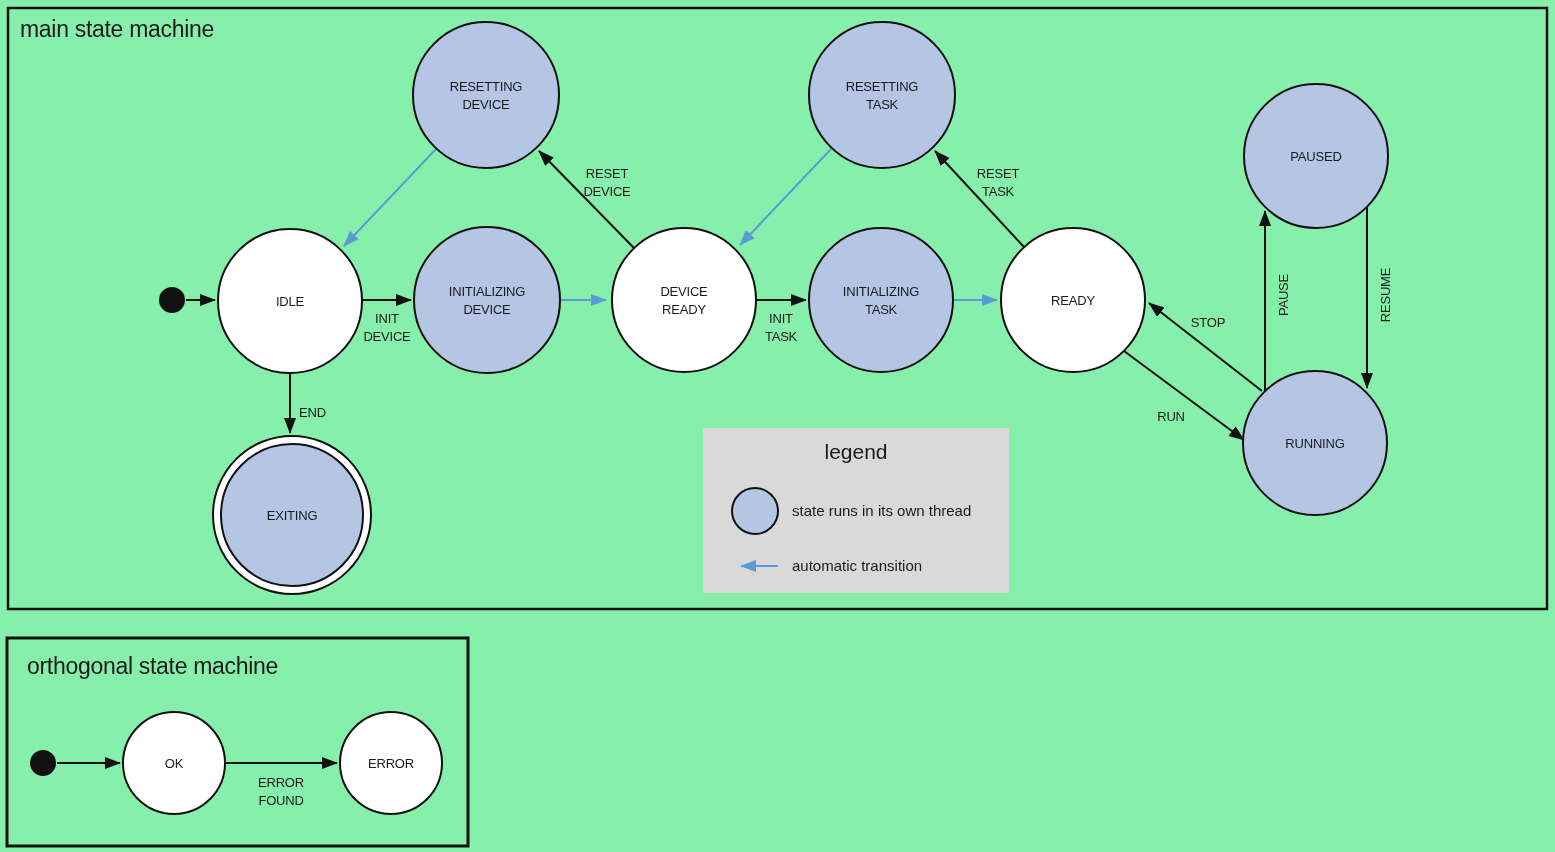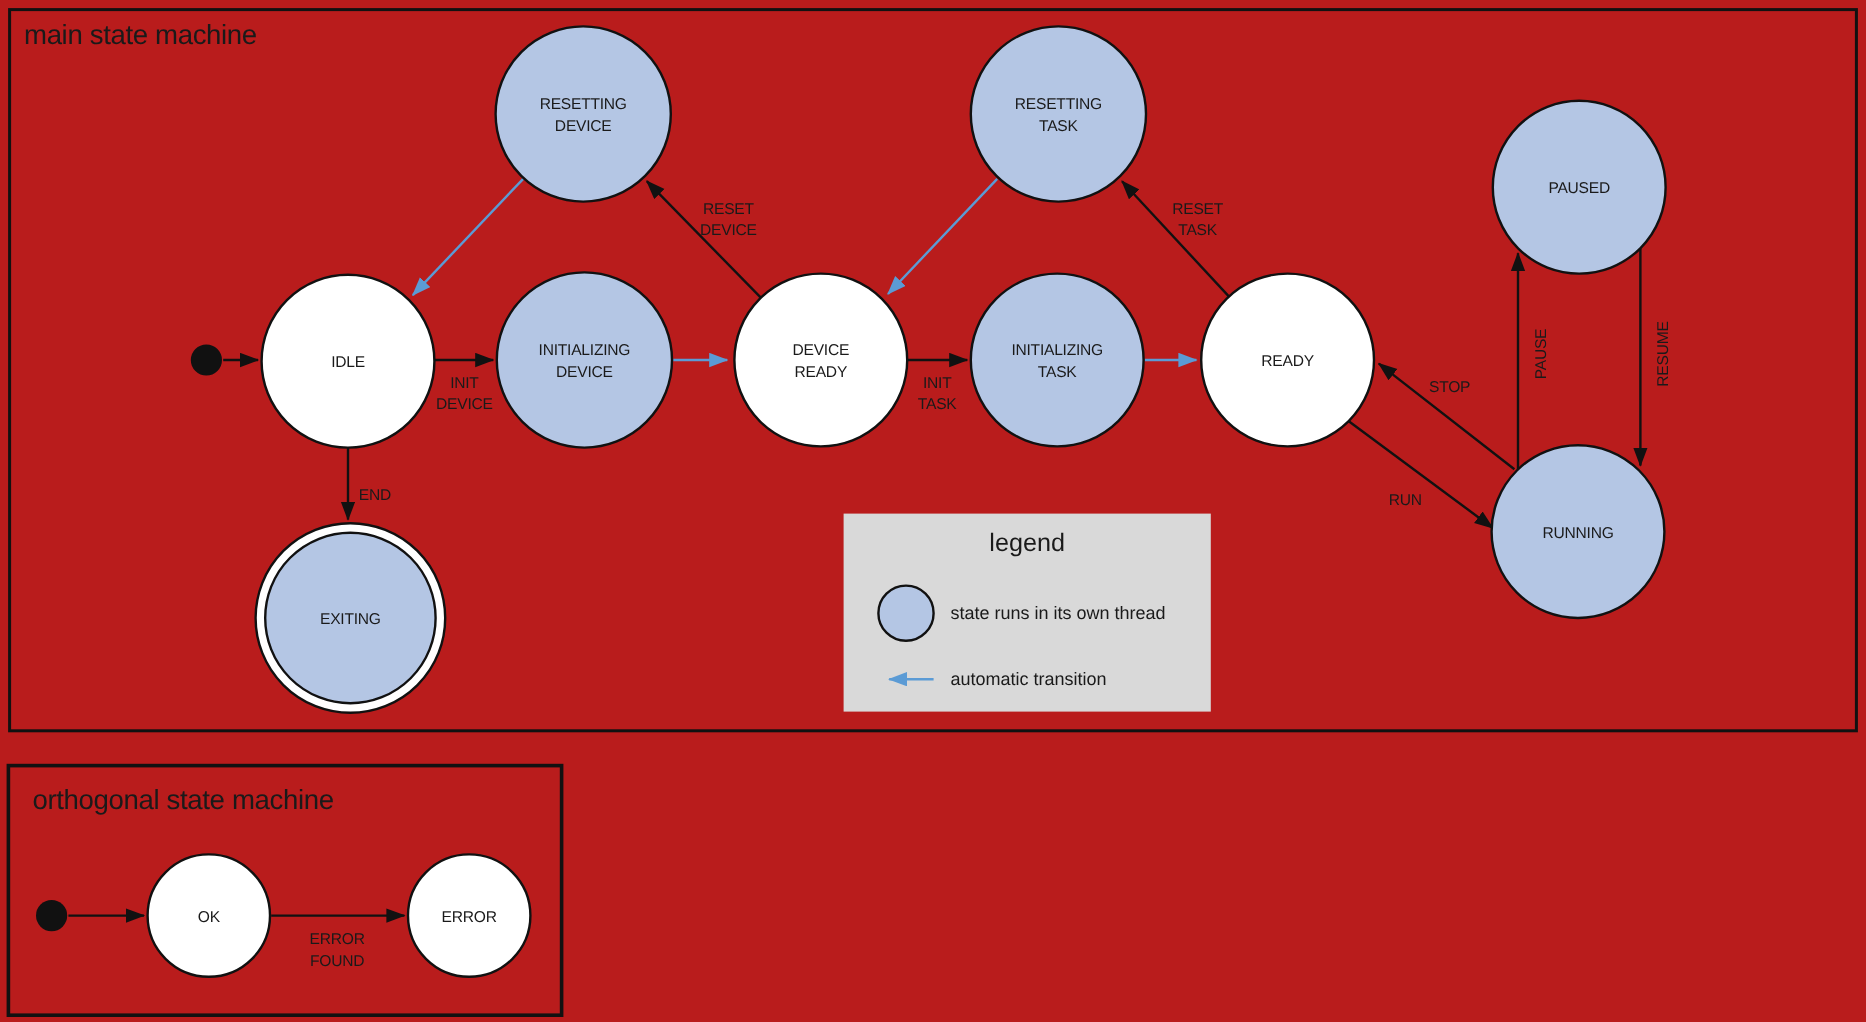--- a/index.html
+++ b/index.html
@@ -1,16 +1,16 @@
 <!DOCTYPE html>
 <html><head>
 <meta charset="utf-8">
 <style>
   html,body { margin:0; padding:0; background:#ffffff; }
-  .stage { position:relative; width:1555px; height:852px; background:#b91c1c; }
+  .stage { position:relative; width:1555px; height:852px; background:#86efac; }
   svg { display:block; }
   text { font-family:"Liberation Sans", sans-serif; fill:#1a1a1a; }
   .node-lbl   { font-size:13px; letter-spacing:-0.2px; text-anchor:middle; }
   .edge-lbl   { font-size:13px; letter-spacing:-0.2px; text-anchor:middle; }
   .edge-lbl-s { font-size:13px; letter-spacing:-0.2px; text-anchor:start; }
   .box-title  { font-size:23px; letter-spacing:-0.3px; }
   .legend-title { font-size:21px; text-anchor:middle; }
   .legend-item  { font-size:15px; }
   .edge  { stroke:#111; stroke-width:2; fill:none; }
   .edge-blue { stroke-width:2; fill:none; }

